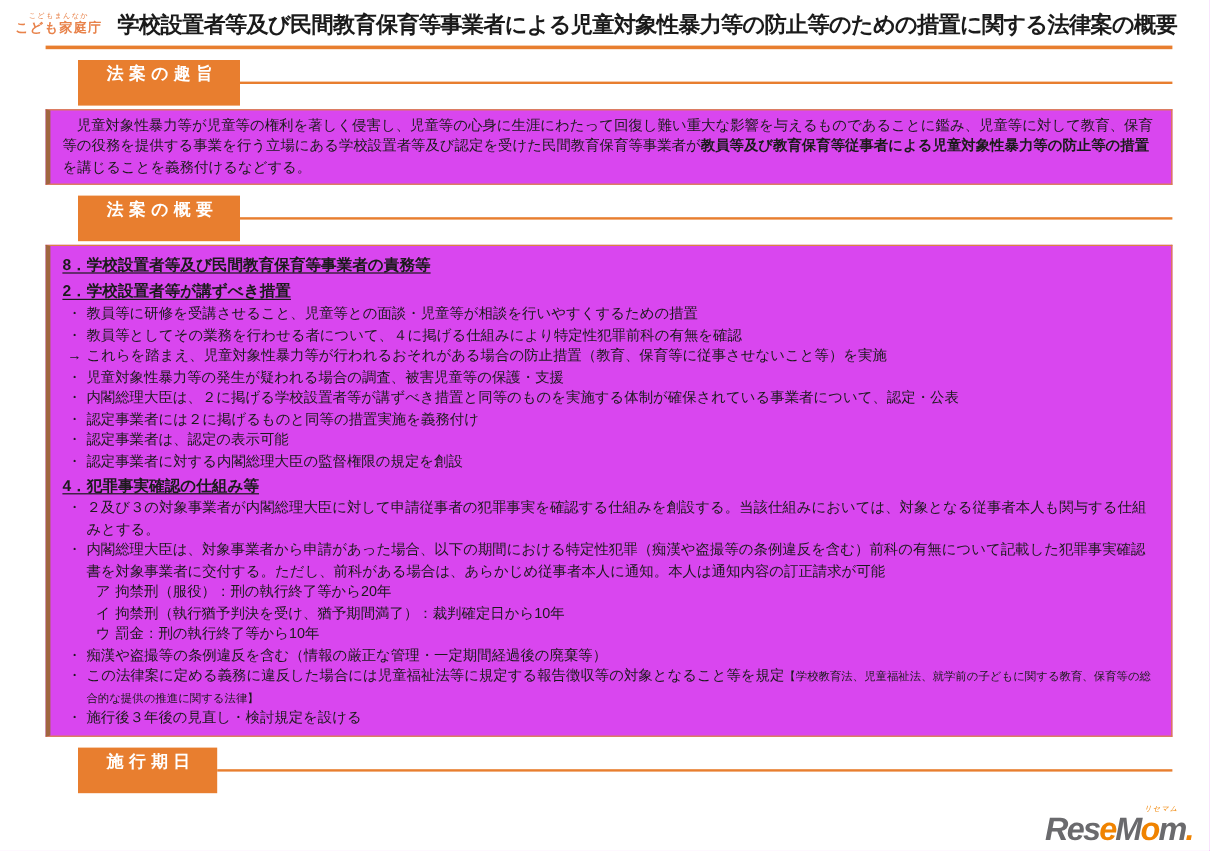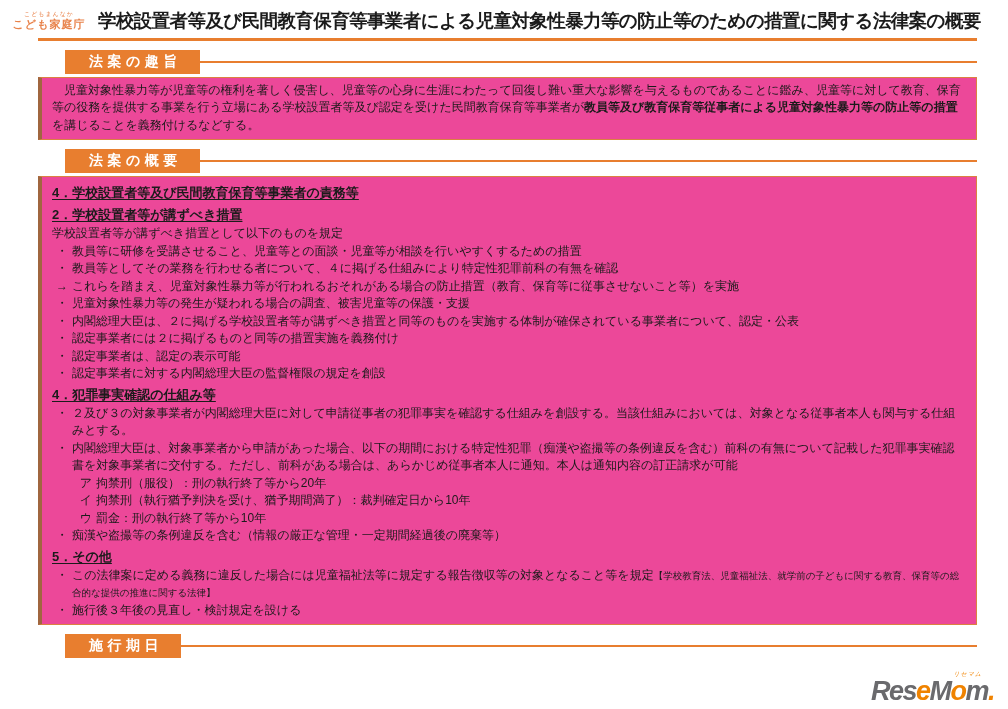--- a/index.html
+++ b/index.html
@@ -16,28 +16,28 @@
   .logo { width:82px; flex:0 0 82px; text-align:center; color:#e8824a; line-height:1.1; }
   .logo-top { font-size:6px; letter-spacing:1px; }
   .logo-main { font-size:11px; font-weight:bold; letter-spacing:1px; }
   .title { font-size:18.5px; font-weight:bold; letter-spacing:-0.6px; white-space:nowrap; }
   .title-rule { height:2.5px; background:#e87e2f; margin-top:5px; }
 
   
   .section-head { display:flex; align-items:center; margin:9px 0 3px 27px; }
   .badge {
     background:#e87e2f; color:#ffffff; font-weight:bold; font-size:14px;
-    letter-spacing:0.32em; padding:3px 18px 3px 24px; white-space:nowrap;
+    letter-spacing:0.32em; padding:3px 18px 17px 24px; white-space:nowrap;
   }
   .head-line { flex:1; height:2px; background:#e87e2f; }
 
   
   .box {
     border:1.5px solid #db8240; border-left:4px solid #a0663f;
-    padding:4px 10px 5px 10px; font-size:12px; line-height:1.46; background:#ec4899;
+    padding:4px 10px 5px 10px; font-size:12px; line-height:1.46; background:#d946ef;
   }
 
   .purpose-text { text-align:left; }
   .t-normal {}
   .t-bold { font-weight:bold; }
   .t-small { font-size:9.5px; }
 
   .item-heading { font-weight:bold; font-size:13px; text-decoration:underline; text-underline-offset:2px; margin-top:3px; }
   .line { display:flex; }
   .line .marker { flex:0 0 20px; width:20px; text-align:center; }
@@ -69,25 +69,22 @@
   <div class="box">
     <div class="purpose-text"><span class="t-normal">　児童対象性暴力等が児童等の権利を著しく侵害し、児童等の心身に生涯にわたって回復し難い重大な影響を与えるものであることに鑑み、児童等に対して教育、保育等の役務を提供する事業を行う立場にある学校設置者等及び認定を受けた民間教育保育等事業者が</span><span class="t-bold">教員等及び教育保育等従事者による児童対象性暴力等の防止等の措置</span><span class="t-normal">を講じることを義務付けるなどする。</span></div>
   </div>
 
   <div class="section-head">
     <div class="badge">法案の概要</div>
     <div class="head-line"></div>
   </div>
   <div class="box">
     <div>
-        <div class="item-heading">4．学校設置者等及び民間教育保育等事業者の責務等</div>
+        <div class="item-heading">8．学校設置者等及び民間教育保育等事業者の責務等</div>
         <div class="item-heading">2．学校設置者等が講ずべき措置</div>
-        <div class="line ind-0">
-          <span class="line-body"><span class="t-normal">学校設置者等が講ずべき措置として以下のものを規定</span></span>
-        </div>
         <div class="line ind-0">
           <span class="marker">・</span>
           <span class="line-body"><span class="t-normal">教員等に研修を受講させること、児童等との面談・児童等が相談を行いやすくするための措置</span></span>
         </div>
         <div class="line ind-0">
           <span class="marker">・</span>
           <span class="line-body"><span class="t-normal">教員等としてその業務を行わせる者について、４に掲げる仕組みにより特定性犯罪前科の有無を確認</span></span>
         </div>
         <div class="line ind-0">
           <span class="marker">→</span>
@@ -131,21 +128,20 @@
           <span class="line-body"><span class="t-normal">拘禁刑（執行猶予判決を受け、猶予期間満了）：裁判確定日から10年</span></span>
         </div>
         <div class="line ind-1">
           <span class="marker">ウ</span>
           <span class="line-body"><span class="t-normal">罰金：刑の執行終了等から10年</span></span>
         </div>
         <div class="line ind-0">
           <span class="marker">・</span>
           <span class="line-body"><span class="t-normal">痴漢や盗撮等の条例違反を含む（情報の厳正な管理・一定期間経過後の廃棄等）</span></span>
         </div>
-        <div class="item-heading">5．その他</div>
         <div class="line ind-0">
           <span class="marker">・</span>
           <span class="line-body"><span class="t-normal">この法律案に定める義務に違反した場合には児童福祉法等に規定する報告徴収等の対象となること等を規定</span><span class="t-small">【学校教育法、児童福祉法、就学前の子どもに関する教育、保育等の総合的な提供の推進に関する法律】</span></span>
         </div>
         <div class="line ind-0">
           <span class="marker">・</span>
           <span class="line-body"><span class="t-normal">施行後３年後の見直し・検討規定を設ける</span></span>
         </div>
       </div>
   </div>

